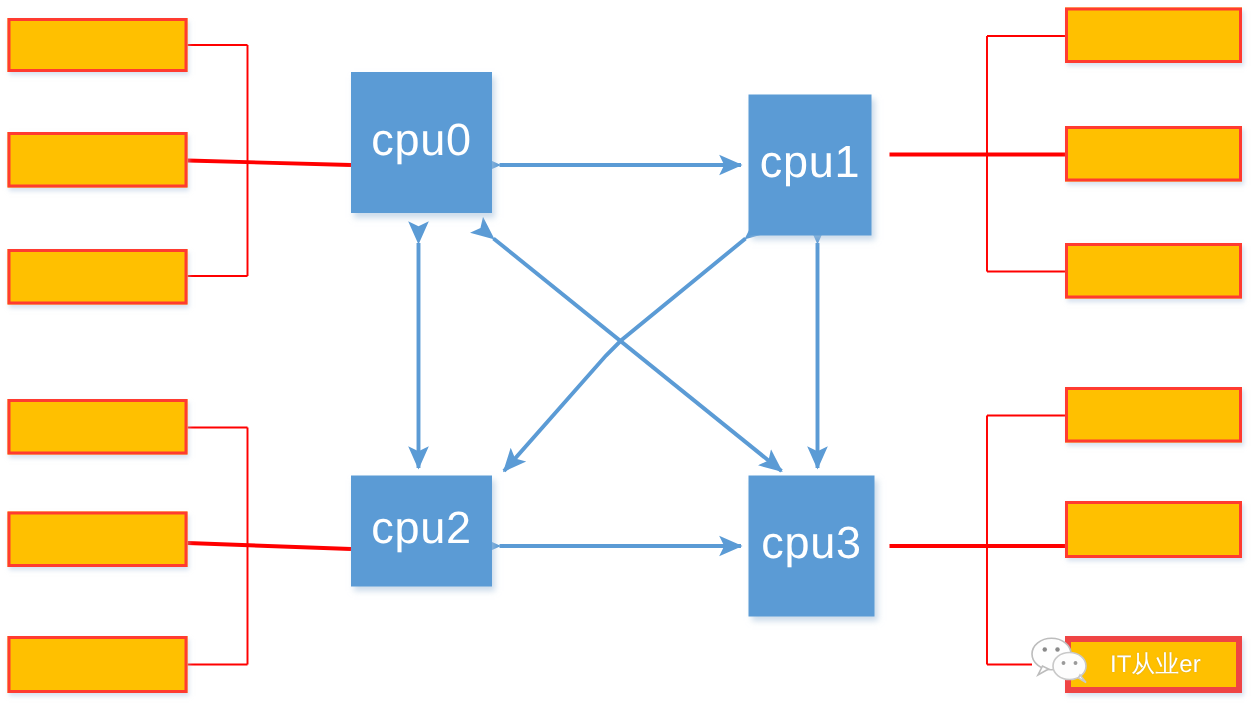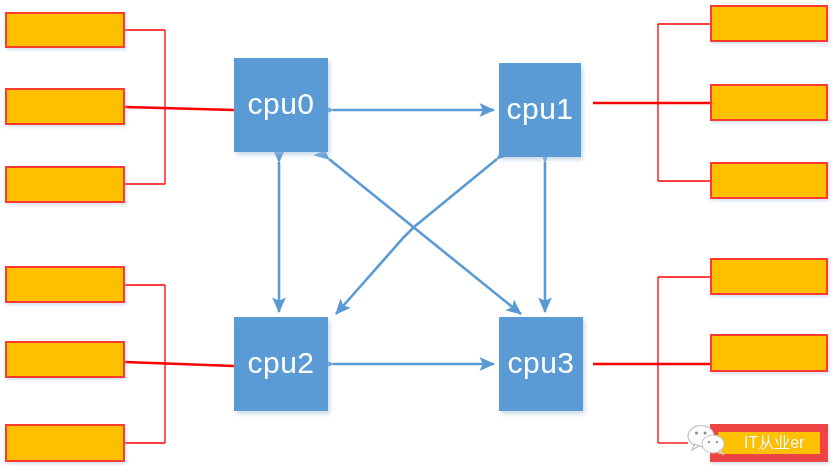--- a/index.html
+++ b/index.html
@@ -50,21 +50,21 @@
     line-height: 1;
     padding-bottom: 3px;
   }
   #watermark {
     position: absolute;
     left: 710px;
     top: 424px;
     width: 118px;
     height: 38px;
     background: #FFC000;
-    border: 8px solid #ef4444;
+    border: 4px solid #ef4444;
     box-sizing: border-box;
     box-shadow: 1px 2px 3px rgba(180, 200, 225, 0.55);
     display: flex;
     align-items: center;
     padding-left: 26px;
   }
   #watermark-text {
     color: #ffffff;
     font-size: 16px;
     font-family: "Liberation Sans", sans-serif;
@@ -135,27 +135,27 @@
   <div class="mem-box" style="left:5px;  top:266px; width:120px; height:37px;"></div>
   <div class="mem-box" style="left:5px;  top:341px; width:120px; height:37px;"></div>
   <div class="mem-box" style="left:5px;  top:424px; width:120px; height:38px;"></div>
 
   <div class="mem-box" style="left:710px; top:5px;   width:118px; height:37px;"></div>
   <div class="mem-box" style="left:710px; top:84px;  width:118px; height:37px;"></div>
   <div class="mem-box" style="left:710px; top:162px; width:118px; height:37px;"></div>
   <div class="mem-box" style="left:710px; top:258px; width:118px; height:37px;"></div>
   <div class="mem-box" style="left:710px; top:334px; width:118px; height:38px;"></div>
 
-  <div class="cpu-box" style="left:234px; top:58px; width:94px; height:94px;">
+  <div class="cpu-box" style="left:234px; top:48px; width:94px; height:94px;">
     <span class="cpu-label">cpu0</span>
   </div>
   <div class="cpu-box" style="left:499px; top:63px; width:82px; height:94px;">
     <span class="cpu-label">cpu1</span>
   </div>
-  <div class="cpu-box" style="left:234px; top:317px; width:94px; height:94px;">
+  <div class="cpu-box" style="left:234px; top:317px; width:94px; height:74px;">
     <span class="cpu-label">cpu2</span>
   </div>
   <div class="cpu-box" style="left:499px; top:317px; width:84px; height:94px;">
     <span class="cpu-label">cpu3</span>
   </div>
 
   <div id="watermark">
     <span id="watermark-text">IT从业er</span>
   </div>
   <svg id="wechat-logo" viewBox="0 0 44 34" xmlns="http://www.w3.org/2000/svg">

